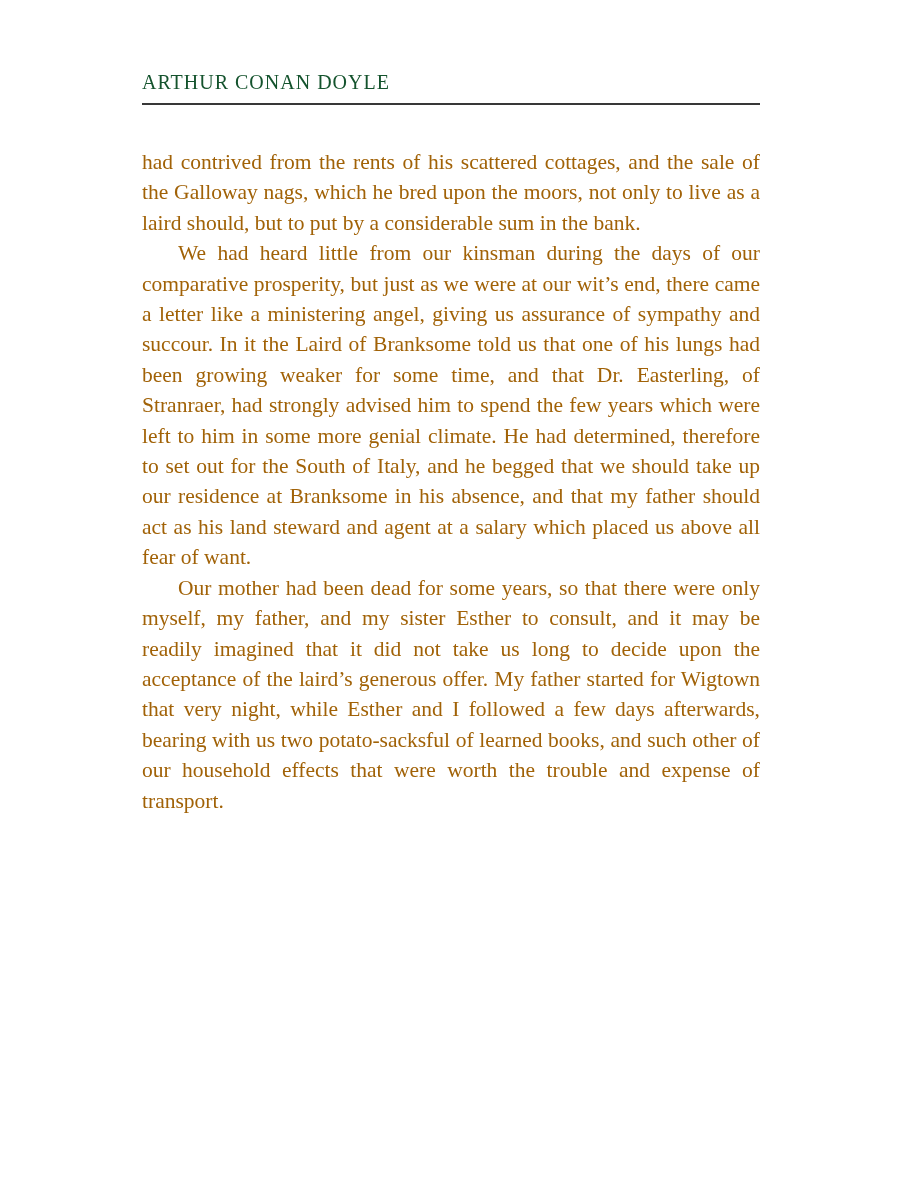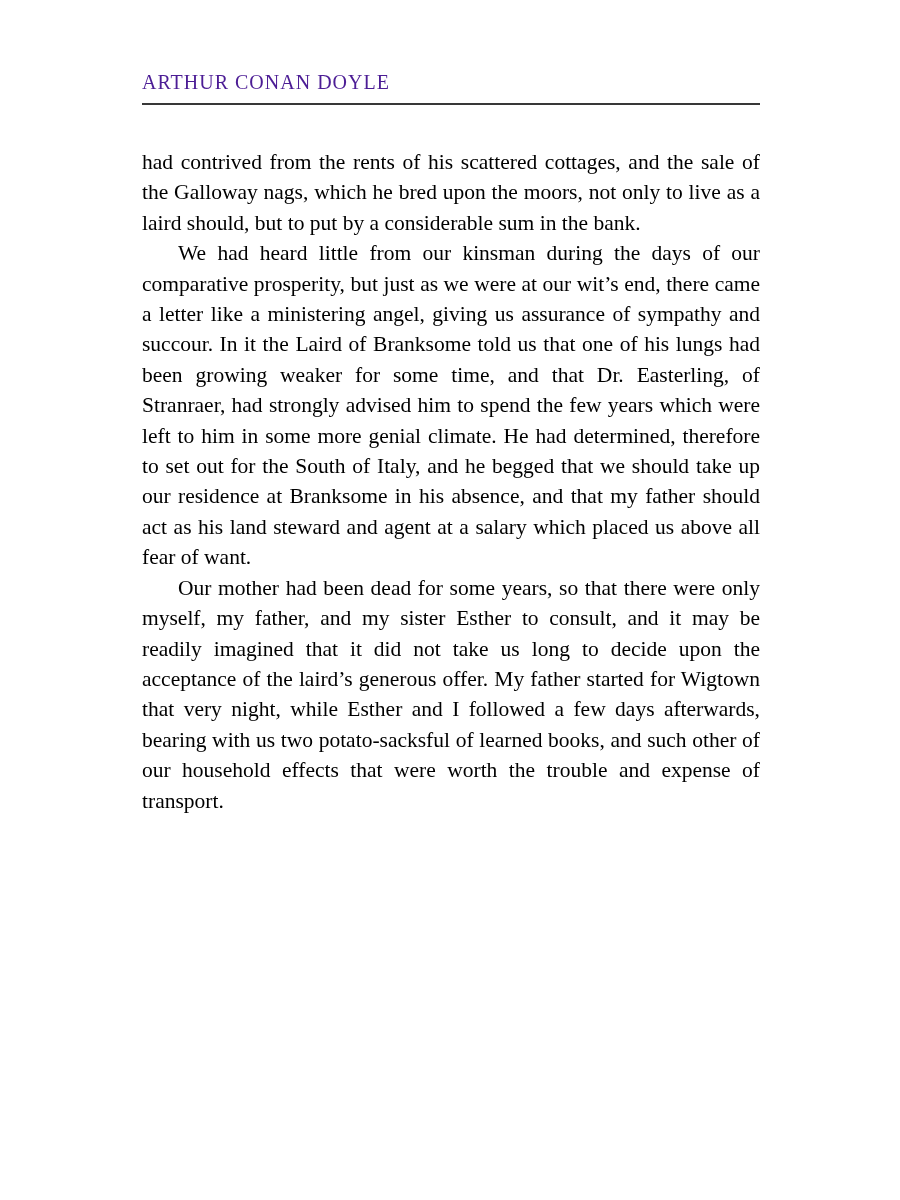--- a/index.html
+++ b/index.html
@@ -14,39 +14,39 @@
       background: #ffffff;
       box-sizing: border-box;
       padding: 70px 140px 0 142px;
       font-family: "Liberation Serif", "DejaVu Serif", serif;
       color: #2a2a2a;
       overflow: hidden;
     }
     .page-header .author {
       font-size: 20px;
       letter-spacing: 1px;
-      color: #4c1d95;
+      color: #14532d;
       font-weight: 400;
       line-height: 24px;
     }
     .page-header .rule {
       border: none;
       border-top: 2px solid #383838;
       margin: 9px 0 0 0;
       width: 100%;
       height: 0;
     }
     .page-body {
       margin-top: 42px;
       font-size: 21.5px;
       line-height: 30.4px;
       text-align: justify;
       hyphens: auto;
       -webkit-hyphens: auto;
-      color: #000000;
+      color: #a16207;
     }
     .para {
       margin: 0;
       padding: 0;
       text-indent: 36px;
     }
     .para.no-indent {
       text-indent: 0;
     }
   </style>

